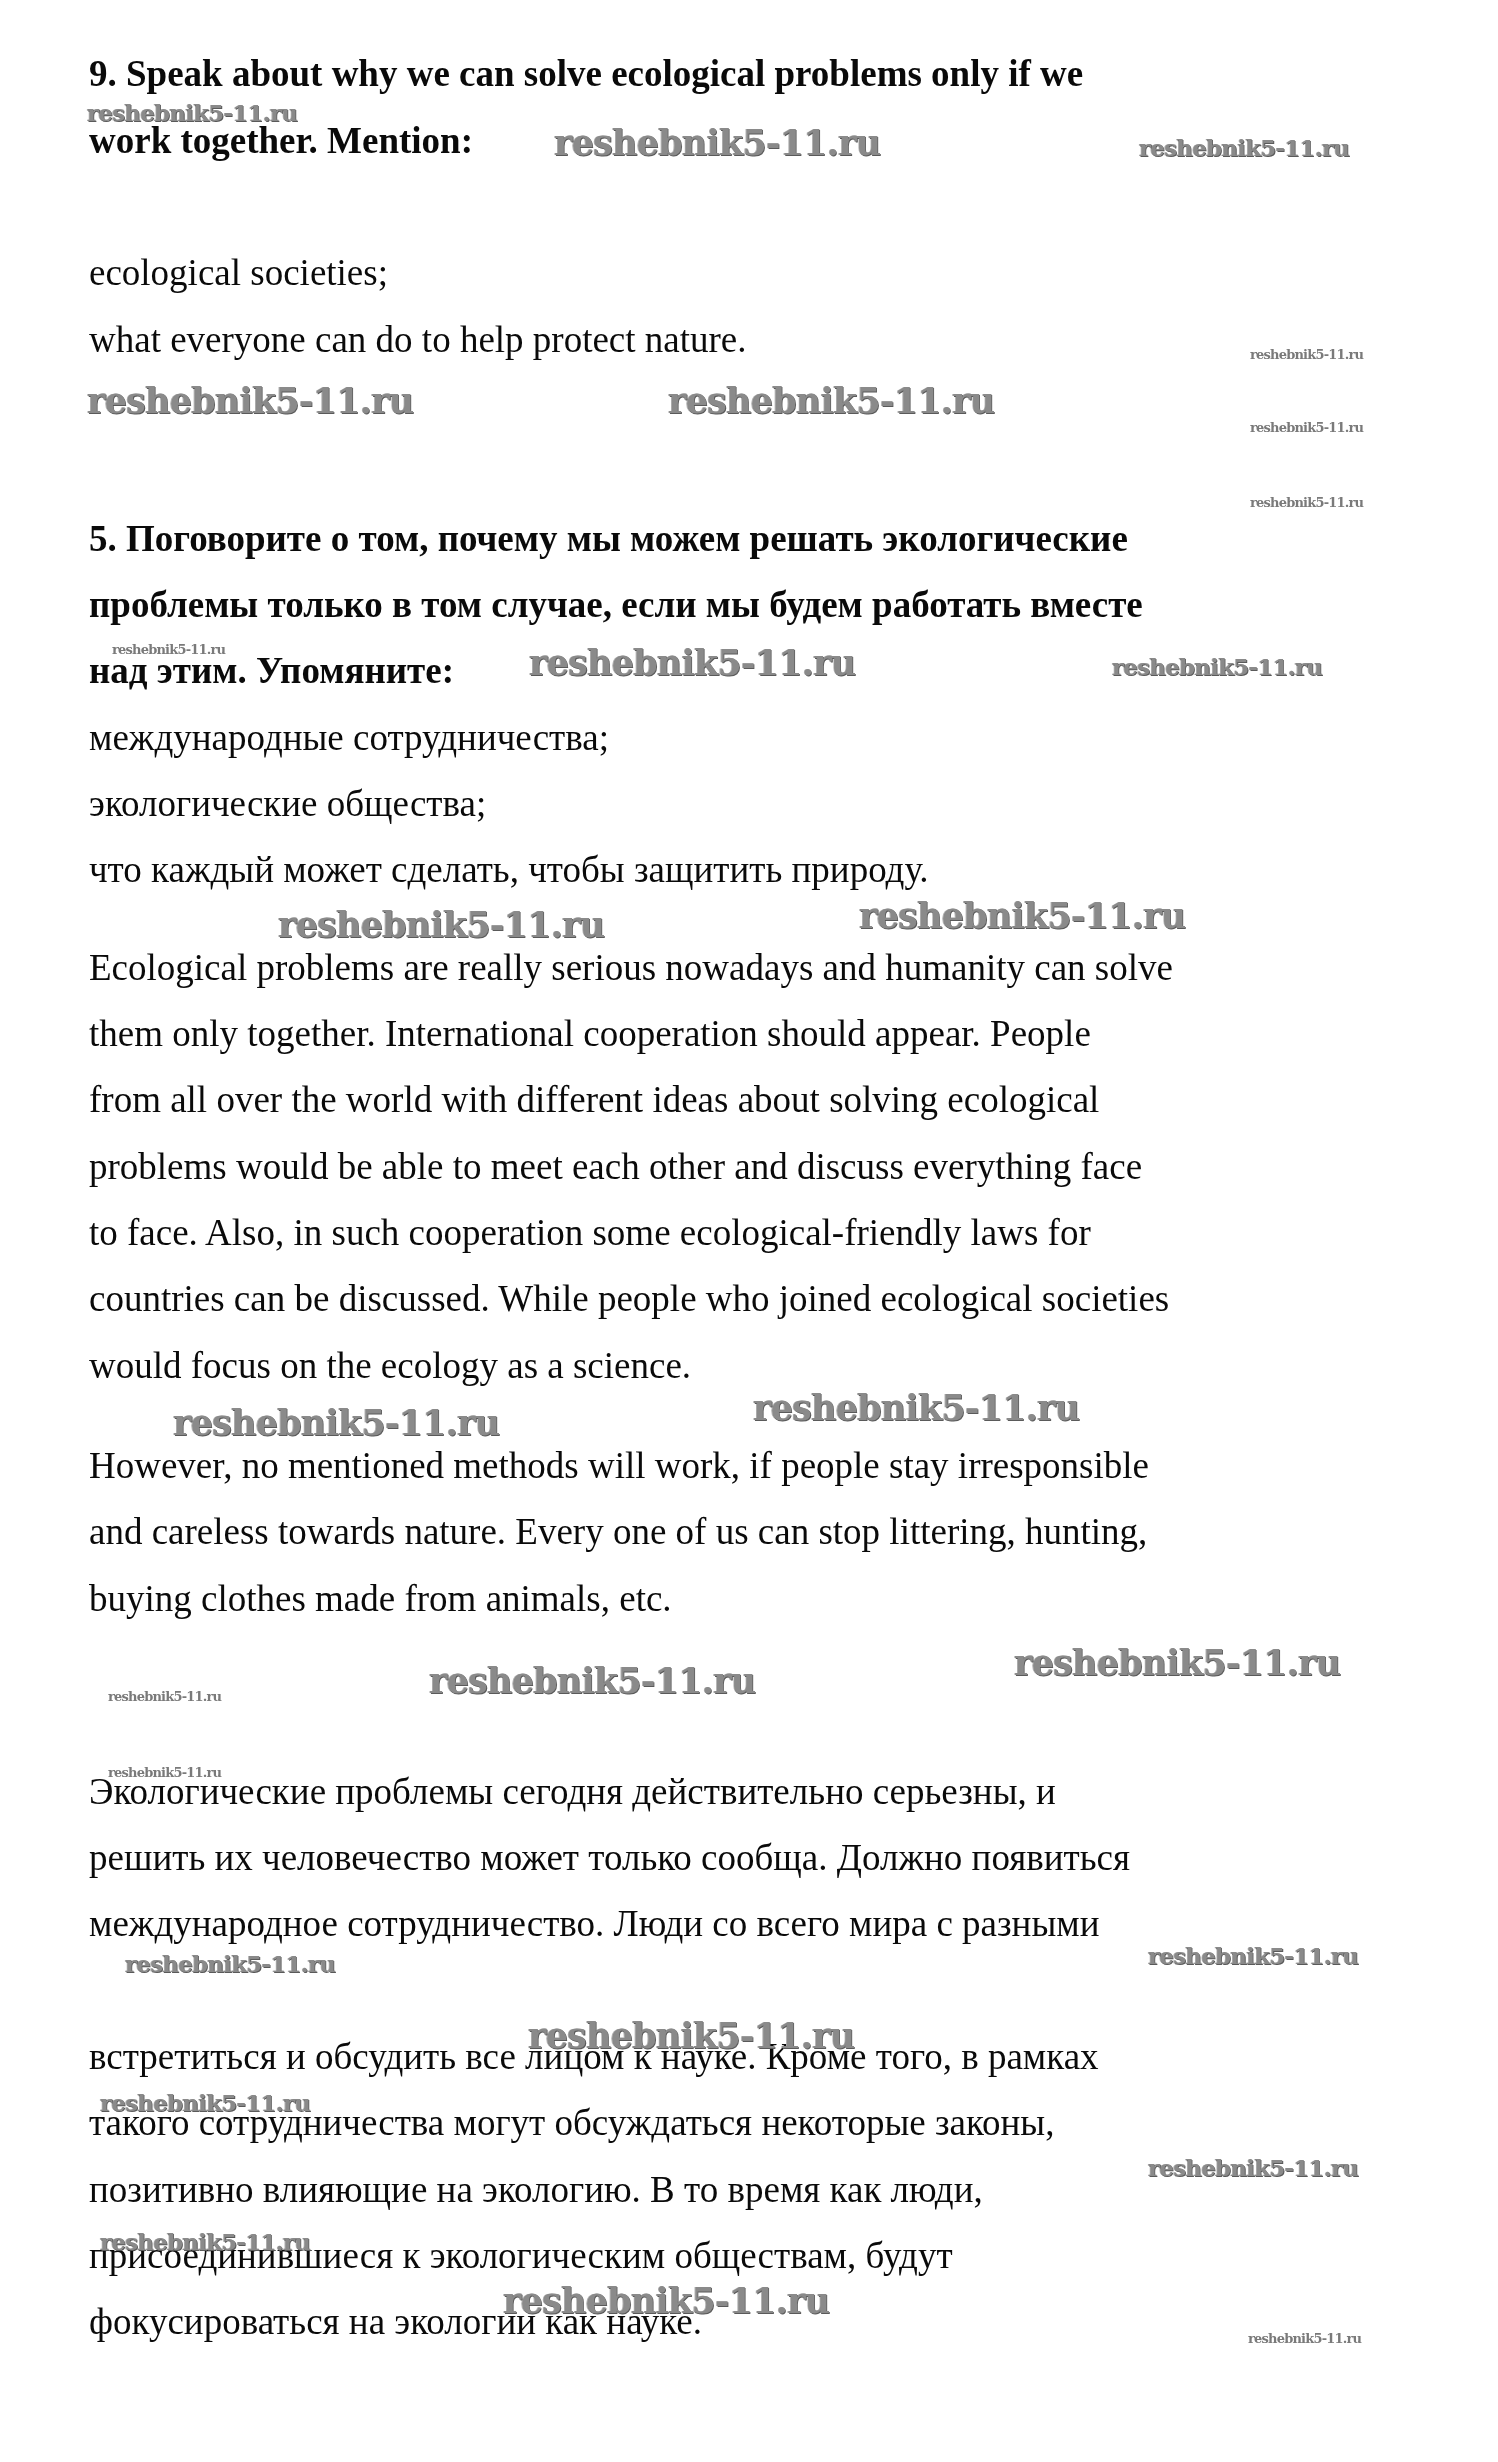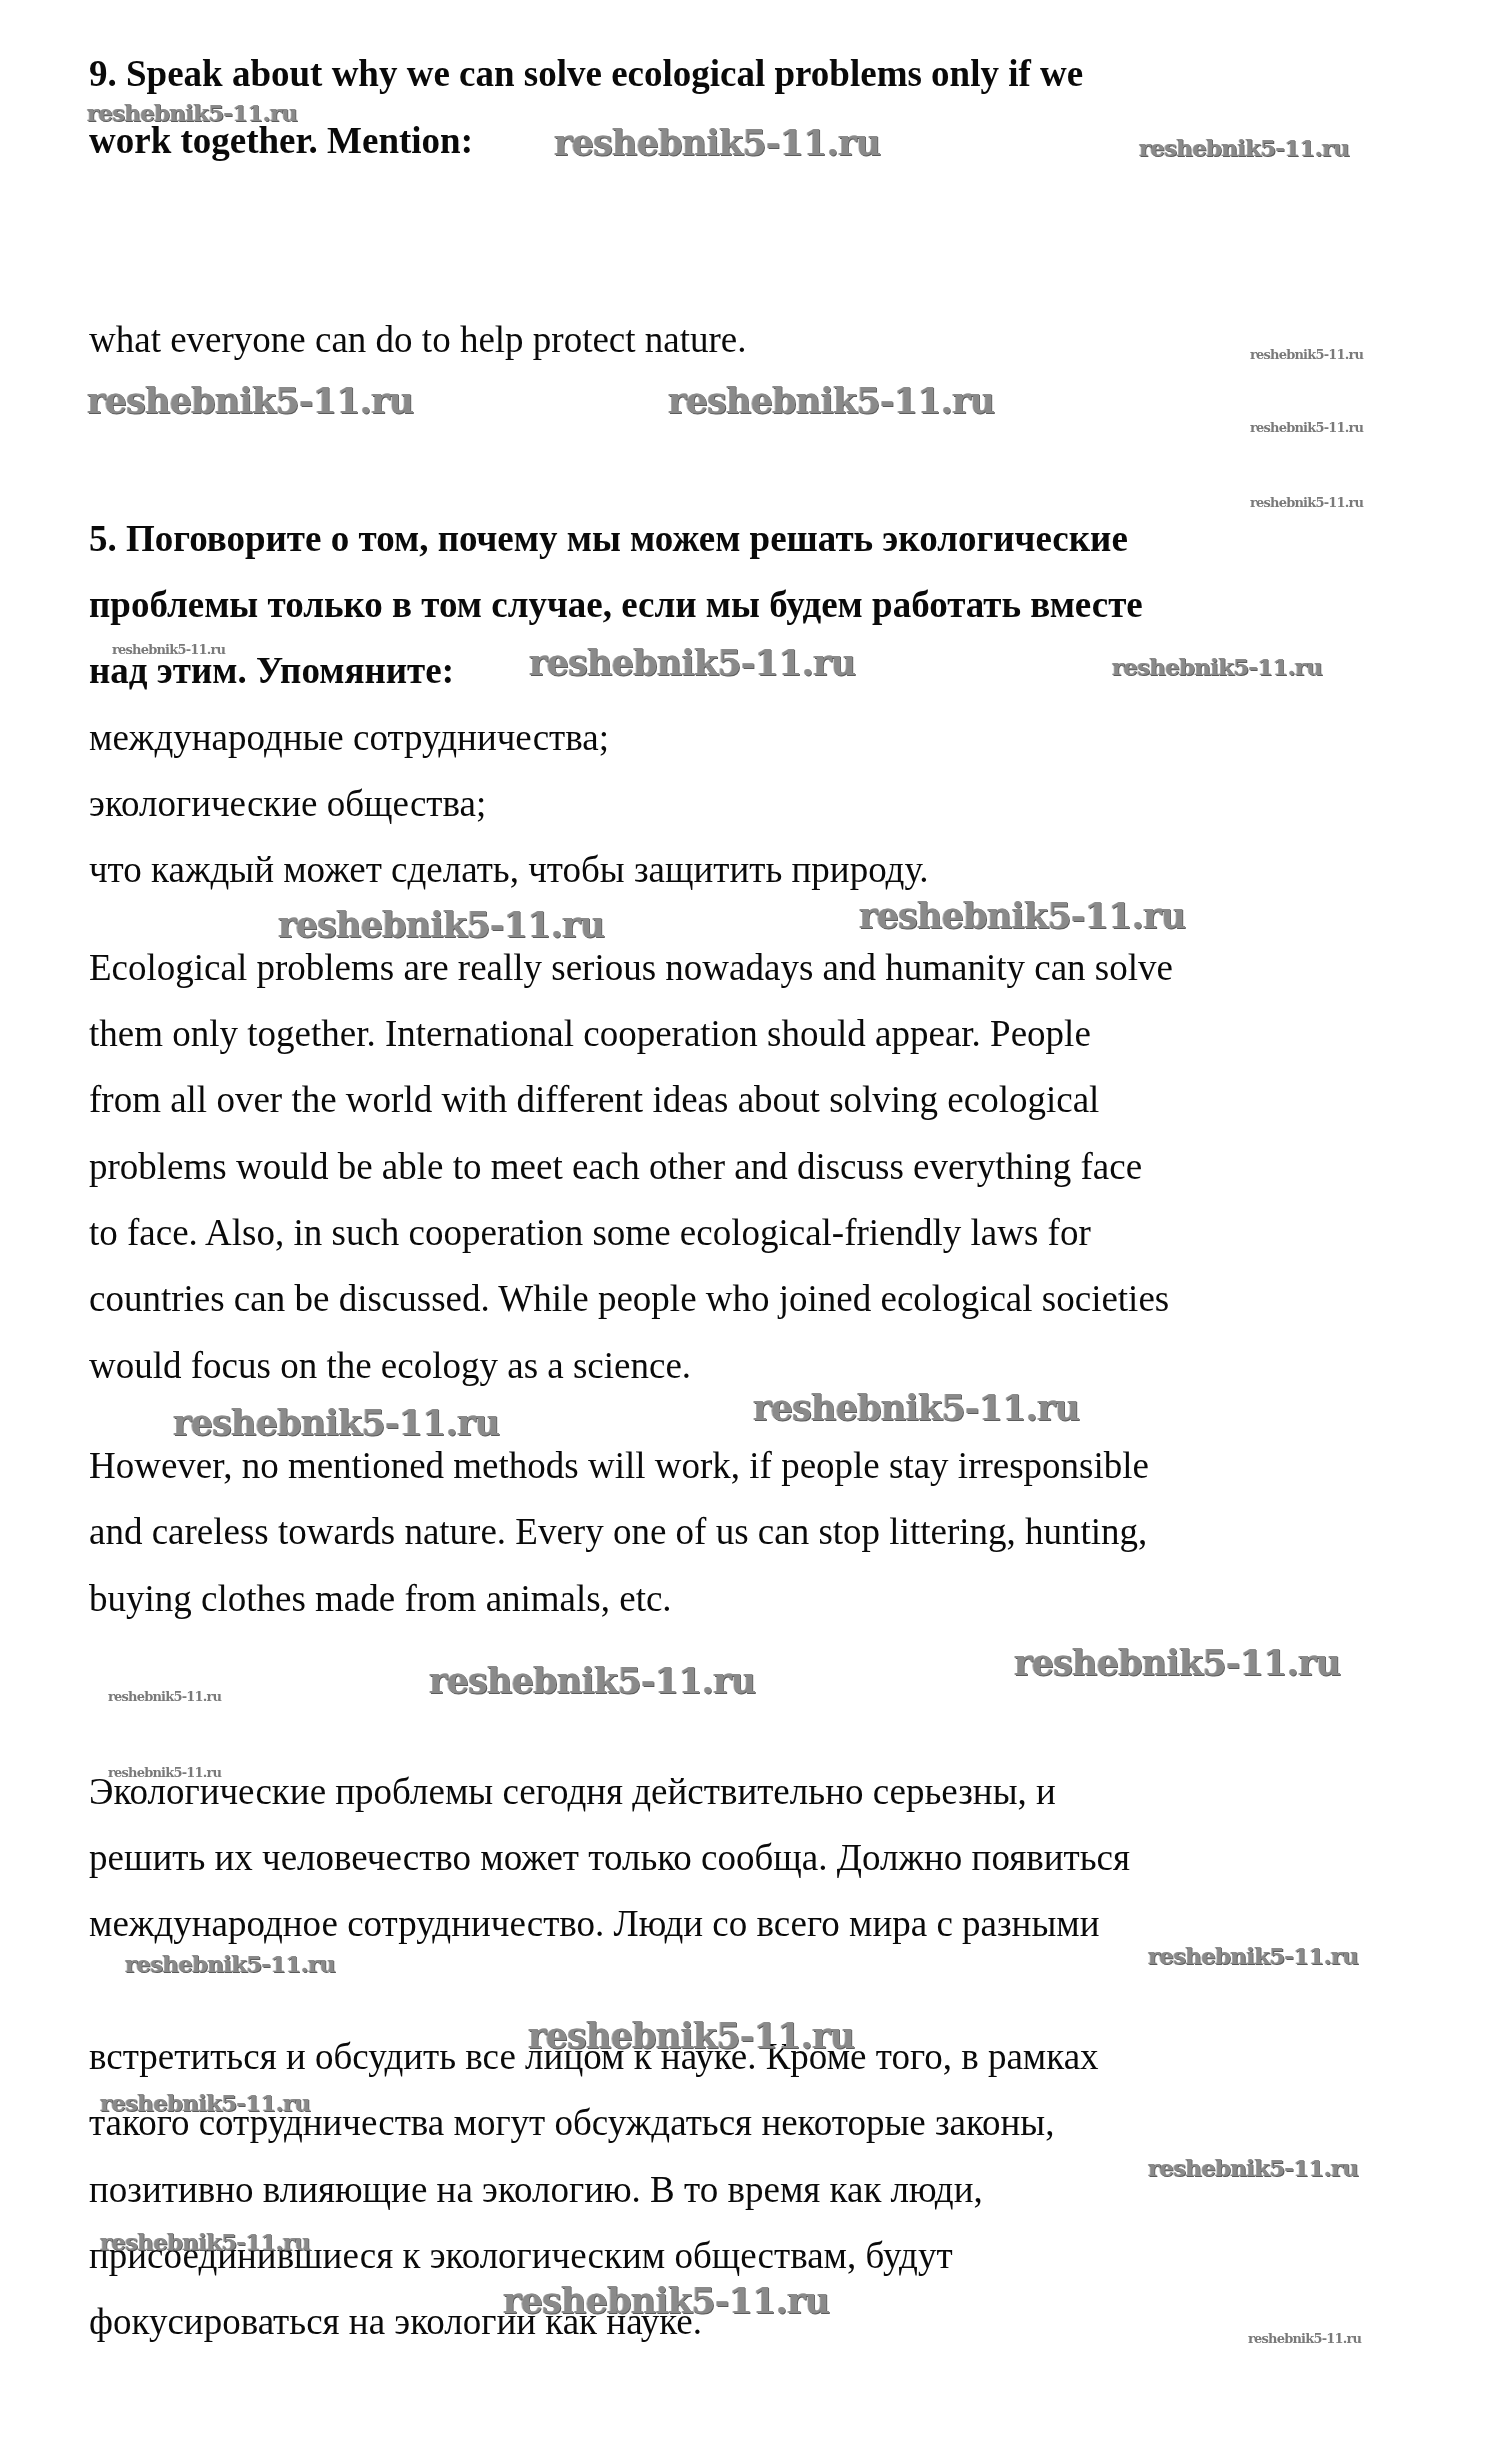--- a/index.html
+++ b/index.html
@@ -15,20 +15,21 @@
   .wm.mid { font-size: 23px; }
   .wm.small { font-size: 13px; color: #7a7a7a; text-shadow: none; }
 </style>
 </head>
 <body>
 
 <div class="page">
 
   <div class="line bold" style="top:49px">9. Speak about why we can solve ecological problems only if we</div>
   <div class="line bold" style="top:116px">work together. Mention:</div>
+  <div class="line" style="top:248px">ecological societies;</div>
   <div class="line" style="top:315px">what everyone can do to help protect nature.</div>
 
   <div class="line bold" style="top:514px">5. Поговорите о том, почему мы можем решать экологические</div>
   <div class="line bold" style="top:580px">проблемы только в том случае, если мы будем работать вместе</div>
   <div class="line bold" style="top:646px">над этим. Упомяните:</div>
   <div class="line" style="top:713px">международные сотрудничества;</div>
   <div class="line" style="top:779px">экологические общества;</div>
   <div class="line" style="top:845px">что каждый может сделать, чтобы защитить природу.</div>
 
   <div class="line" style="top:943px">Ecological problems are really serious nowadays and humanity can solve</div>

